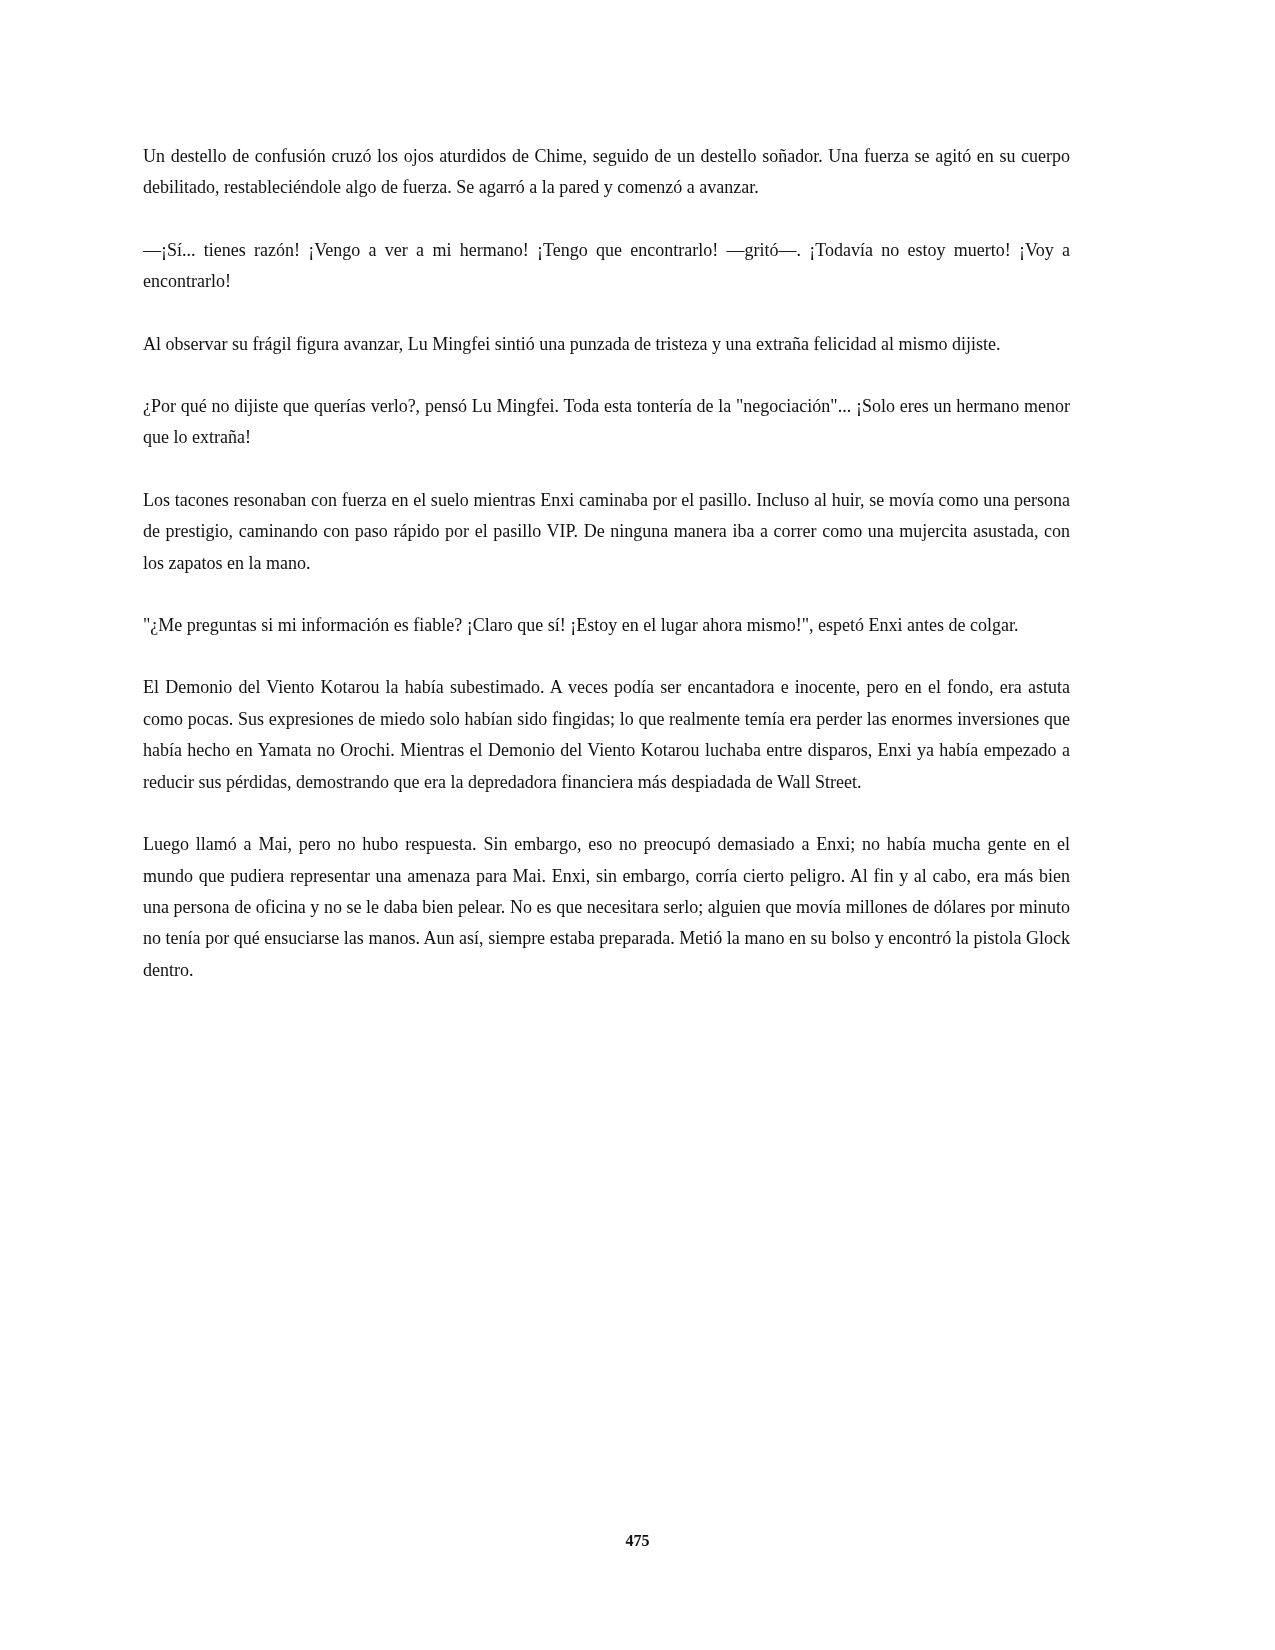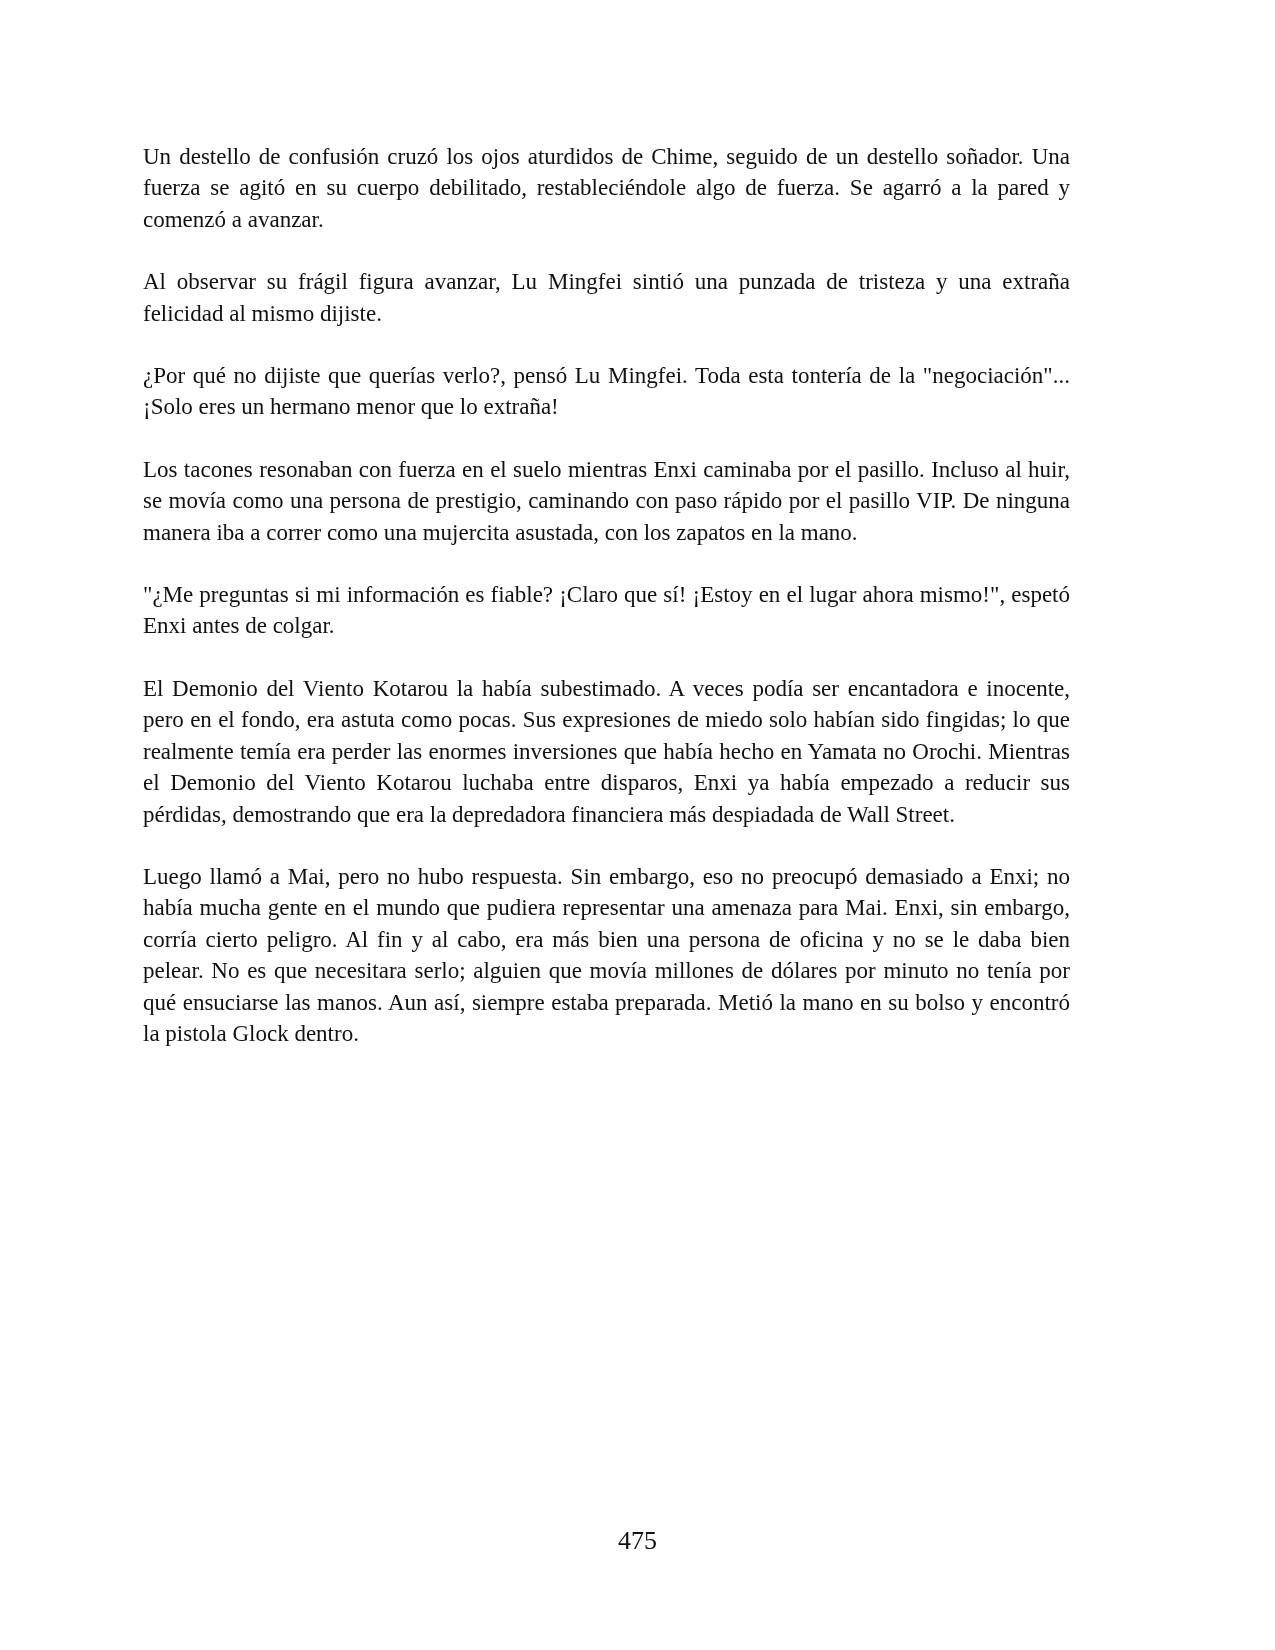--- a/index.html
+++ b/index.html
@@ -16,40 +16,42 @@
       color: #111111;
     }
     .page-body {
       position: absolute;
       left: 143px;
       top: 141px;
       width: 927px;
     }
     .para {
       margin: 0 0 31px 0;
-      font-size: 23px;
+      font-size: 18px;
       line-height: 31.4px;
       text-align: justify;
       text-align-last: left;
     }
     .page-number {
       position: absolute;
       left: 0;
       width: 1275px;
       top: 1527px;
       text-align: center;
-      font-size: 26px;
+      font-size: 16px;
       line-height: 28px;
+      font-weight: bold;
     }
   </style>
 </head>
 <body>
 
 <main class="page-body">
   <p class="para">Un destello de confusión cruzó los ojos aturdidos de Chime, seguido de un destello soñador. Una fuerza se agitó en su cuerpo debilitado, restableciéndole algo de fuerza. Se agarró a la pared y comenzó a avanzar.</p>
+  <p class="para">—¡Sí... tienes razón! ¡Vengo a ver a mi hermano! ¡Tengo que encontrarlo! —gritó—. ¡Todavía no estoy muerto! ¡Voy a encontrarlo!</p>
   <p class="para">Al observar su frágil figura avanzar, Lu Mingfei sintió una punzada de tristeza y una extraña felicidad al mismo dijiste.</p>
   <p class="para">¿Por qué no dijiste que querías verlo?, pensó Lu Mingfei. Toda esta tontería de la "negociación"... ¡Solo eres un hermano menor que lo extraña!</p>
   <p class="para">Los tacones resonaban con fuerza en el suelo mientras Enxi caminaba por el pasillo. Incluso al huir, se movía como una persona de prestigio, caminando con paso rápido por el pasillo VIP. De ninguna manera iba a correr como una mujercita asustada, con los zapatos en la mano.</p>
   <p class="para">"¿Me preguntas si mi información es fiable? ¡Claro que sí! ¡Estoy en el lugar ahora mismo!", espetó Enxi antes de colgar.</p>
   <p class="para">El Demonio del Viento Kotarou la había subestimado. A veces podía ser encantadora e inocente, pero en el fondo, era astuta como pocas. Sus expresiones de miedo solo habían sido fingidas; lo que realmente temía era perder las enormes inversiones que había hecho en Yamata no Orochi. Mientras el Demonio del Viento Kotarou luchaba entre disparos, Enxi ya había empezado a reducir sus pérdidas, demostrando que era la depredadora financiera más despiadada de Wall Street.</p>
   <p class="para">Luego llamó a Mai, pero no hubo respuesta. Sin embargo, eso no preocupó demasiado a Enxi; no había mucha gente en el mundo que pudiera representar una amenaza para Mai. Enxi, sin embargo, corría cierto peligro. Al fin y al cabo, era más bien una persona de oficina y no se le daba bien pelear. No es que necesitara serlo; alguien que movía millones de dólares por minuto no tenía por qué ensuciarse las manos. Aun así, siempre estaba preparada. Metió la mano en su bolso y encontró la pistola Glock dentro.</p>
 </main>
 
 <div class="page-number">475</div>
 

